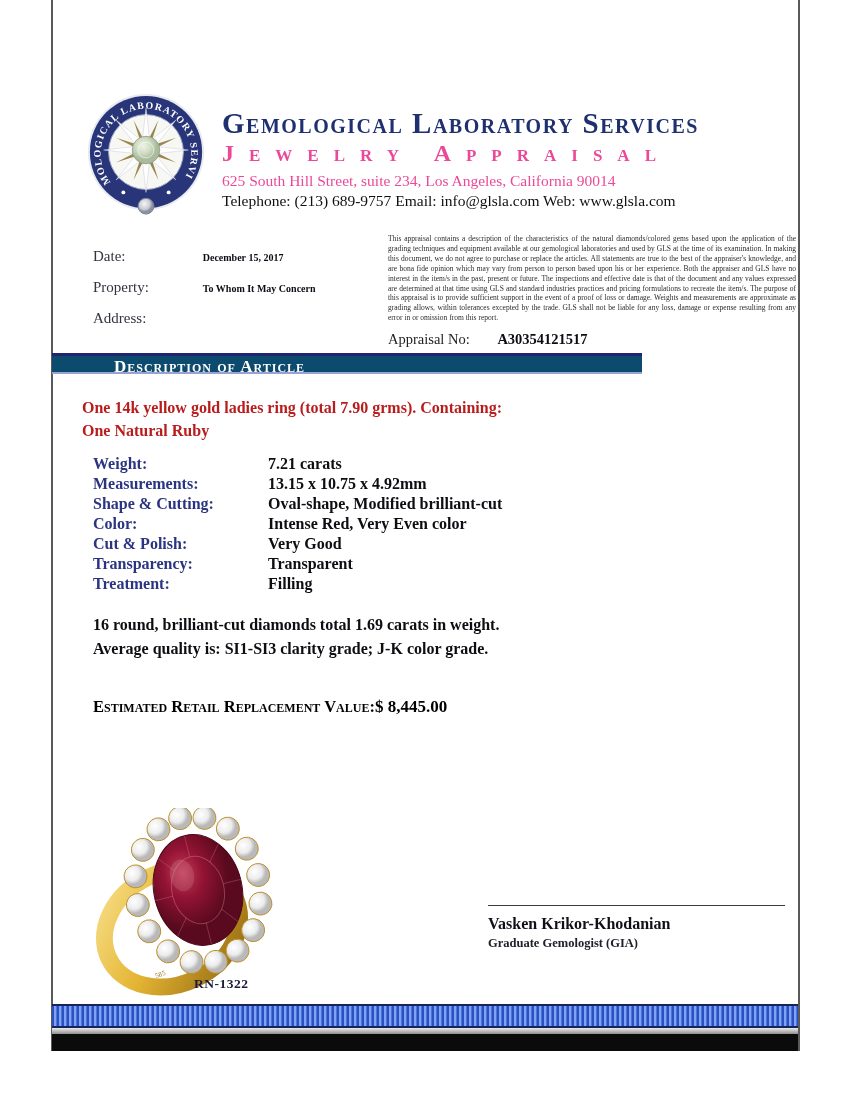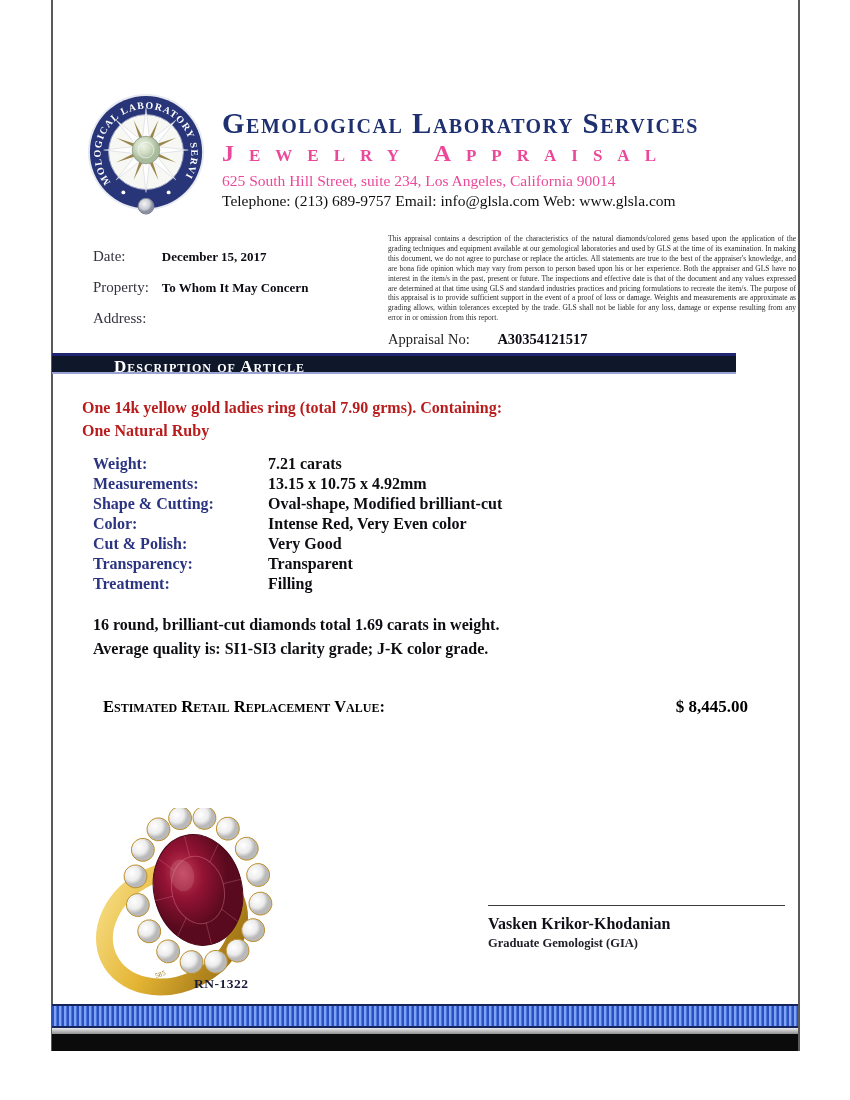--- a/index.html
+++ b/index.html
@@ -21,49 +21,49 @@
   .doc-type{
     font-variant:small-caps;font-weight:bold;font-size:24px;letter-spacing:15px;
     color:#ec4899;line-height:28px;margin-top:1px;white-space:nowrap;
   }
   .addr-line{font-size:15.5px;color:#ec4899;line-height:18px;margin-top:5px;}
   .contact-line{font-size:15.5px;color:#101010;line-height:18px;margin-top:2px;}
 
   
   .meta-row{position:absolute;left:93px;font-size:15px;color:#2a2a2a;}
   .meta-row .lbl{display:inline-block;width:65px;color:#33333f;}
-  .meta-row .val{font-weight:bold;color:#0c0c14;font-size:13px;}
+  .meta-row .val{font-weight:bold;color:#0c0c14;font-size:10px;margin-left:41px;}
   .disclaimer{
     position:absolute;left:388px;top:234px;width:408px;
     font-size:7.5px;line-height:9.9px;text-align:justify;color:#2b2b2b;
   }
   .appraisal-no{position:absolute;left:388px;top:331px;font-size:14.5px;color:#222;}
   .appraisal-no .val{font-weight:bold;color:#0c0c14;margin-left:24px;}
 
   
   .section-bar{
-    position:absolute;left:52px;top:353px;width:684px;height:21px;
-    background:#0f172a;border-top:3px solid #1f2570;border-bottom:2px solid #9aa2d2;
+    position:absolute;left:52px;top:353px;width:590px;height:21px;
+    background:#0c4a6e;border-top:3px solid #1f2570;border-bottom:2px solid #9aa2d2;
     color:#ffffff;font-variant:small-caps;font-weight:bold;font-size:17px;
     letter-spacing:1px;line-height:21px;padding-left:62px;box-sizing:border-box;
   }
 
   
   .intro{position:absolute;left:82px;top:396px;font-size:16px;font-weight:bold;
          color:#b91c1c;line-height:23px;}
   .attr-table{position:absolute;left:93px;top:454px;font-size:16px;line-height:20px;}
   .attr-row{display:flex;}
   .attr-row .a-lbl{width:175px;font-weight:bold;color:#2b3480;}
   .attr-row .a-val{font-weight:bold;color:#0d0d12;}
   .dia-lines{position:absolute;left:93px;top:613px;font-size:16px;font-weight:bold;
              color:#0d0d12;line-height:24px;}
 
   
-  .valuation{position:absolute;left:103px;top:697px;width:645px;display:flex;
-             justify-content:space-between;align-items:baseline;}
+  .valuation{position:absolute;left:93px;top:697px;width:645px;display:flex;
+             justify-content:flex-start;align-items:baseline;}
   .val-lbl{font-variant:small-caps;font-weight:bold;font-size:16.5px;color:#000;}
   .val-amt{font-weight:bold;font-size:17px;color:#000;}
 
   
   .ring-photo{position:absolute;left:60px;top:808px;width:255px;height:195px;}
   .ring-ref{position:absolute;left:194px;top:976px;font-size:13.5px;font-weight:bold;
             color:#1b1b3a;letter-spacing:.5px;}
   .sig-block{position:absolute;left:488px;top:905px;width:297px;}
   .sig-line{border-top:1.5px solid #3a3a3a;height:0;}
   .sig-name{font-size:16px;font-weight:bold;color:#101018;margin-top:9px;}

